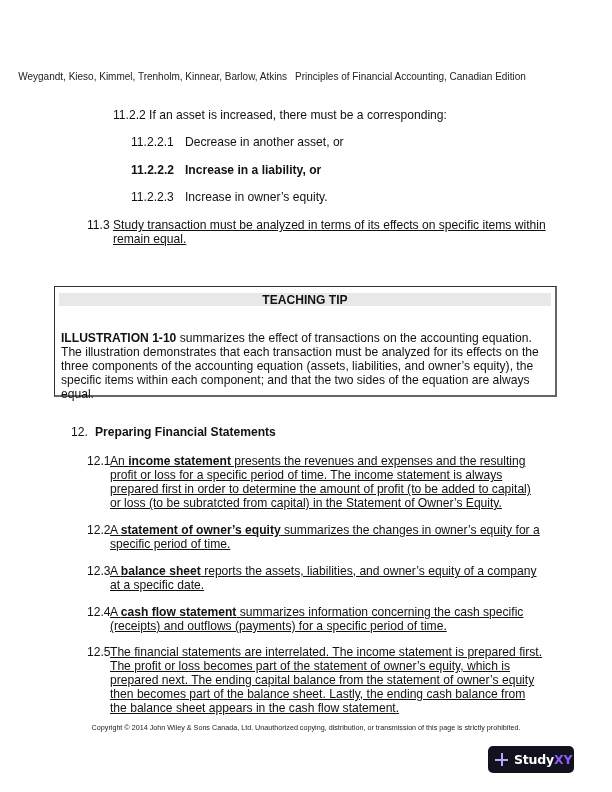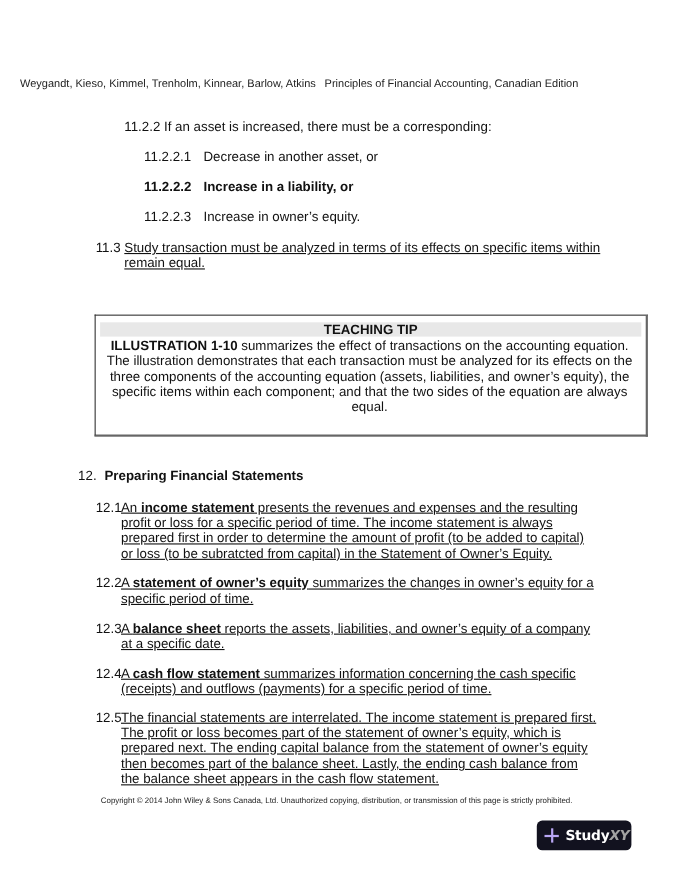--- a/index.html
+++ b/index.html
@@ -38,37 +38,35 @@
     .hang .body { margin-left: 26px; }
 
     
     .tip-box {
       left: 54px; top: 286px; width: 503px; height: 111px;
       border: 1px solid #333;
       border-right: 2px solid #666;
       border-bottom: 2px solid #666;
       box-sizing: border-box;
       background: #fff;
-      margin-left: 32px;
     }
     .tip-bar {
       position: absolute;
       left: 4px; right: 4px; top: 6px; height: 13px;
       background: #e8e8e8;
       text-align: center;
       font-weight: bold;
       font-size: 12.1px;
       line-height: 14px;
     }
     .tip-text {
       position: absolute;
-      left: 6px; right: 8px; top: 20px;
+      left: 6px; right: 8px; top: 44px;
       font-size: 12.1px;
       line-height: 14px;
-      text-align: center;
     }
 
     .footer {
       left: 0; width: 612px; top: 723px;
       text-align: center;
       font-size: 7.2px;
       color: #222;
       white-space: nowrap;
     }
 
@@ -89,21 +87,21 @@
     }
     .badge .plus::before { left: 6px; top: 0; width: 1.5px; height: 13px; }
     .badge .plus::after { left: 0; top: 6px; width: 13px; height: 1.5px; }
     .badge .word {
       font-family: "DejaVu Sans", sans-serif;
       font-weight: bold;
       font-size: 12.5px;
       color: #ffffff;
       letter-spacing: -0.2px;
     }
-    .badge .word .xy { color: #a3a3a3; font-style: italic; }
+    .badge .word .xy { color: #8b5cf6; }
   </style>
 </head>
 <body>
 
 <div class="abs header-line">
   <span>Weygandt, Kieso, Kimmel, Trenholm, Kinnear, Barlow, Atkins</span><span class="sep"></span><span>Principles of Financial Accounting, Canadian Edition</span>
 </div>
 
 <div class="abs t" style="left:113px; top:108px;">
   <span>11.2.2</span>

